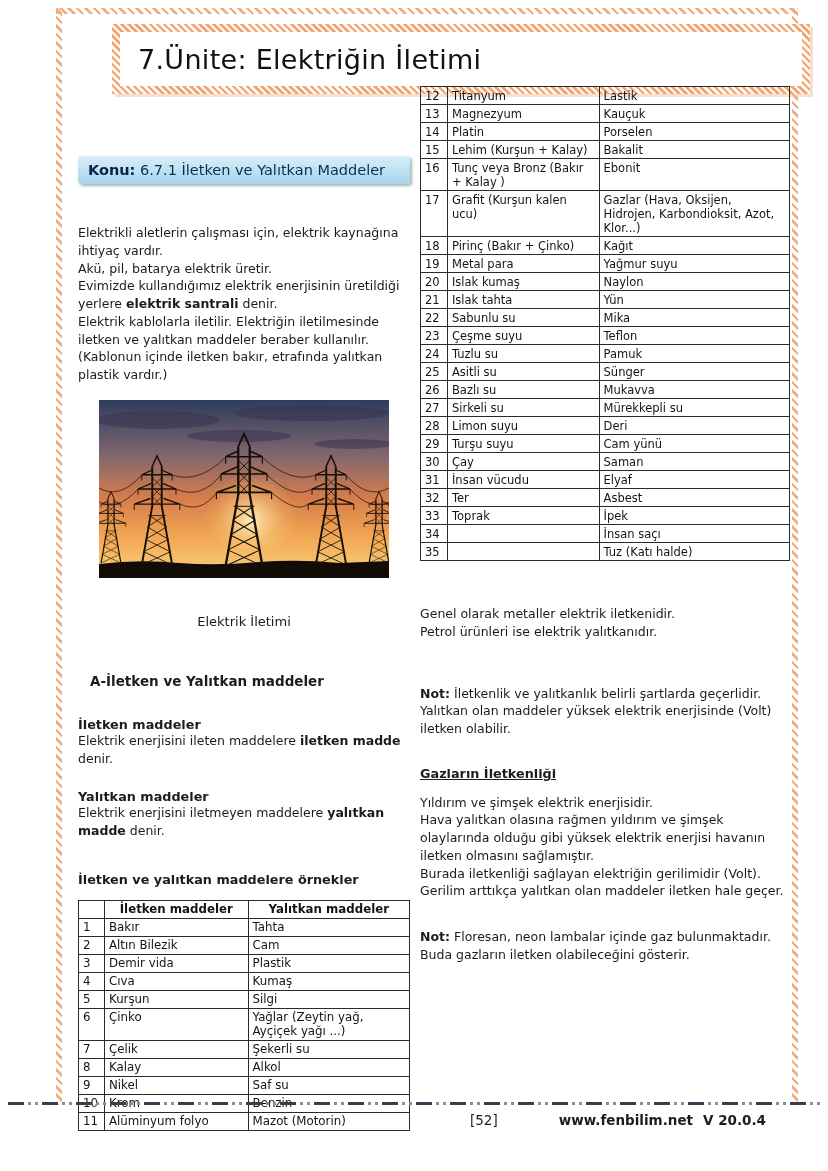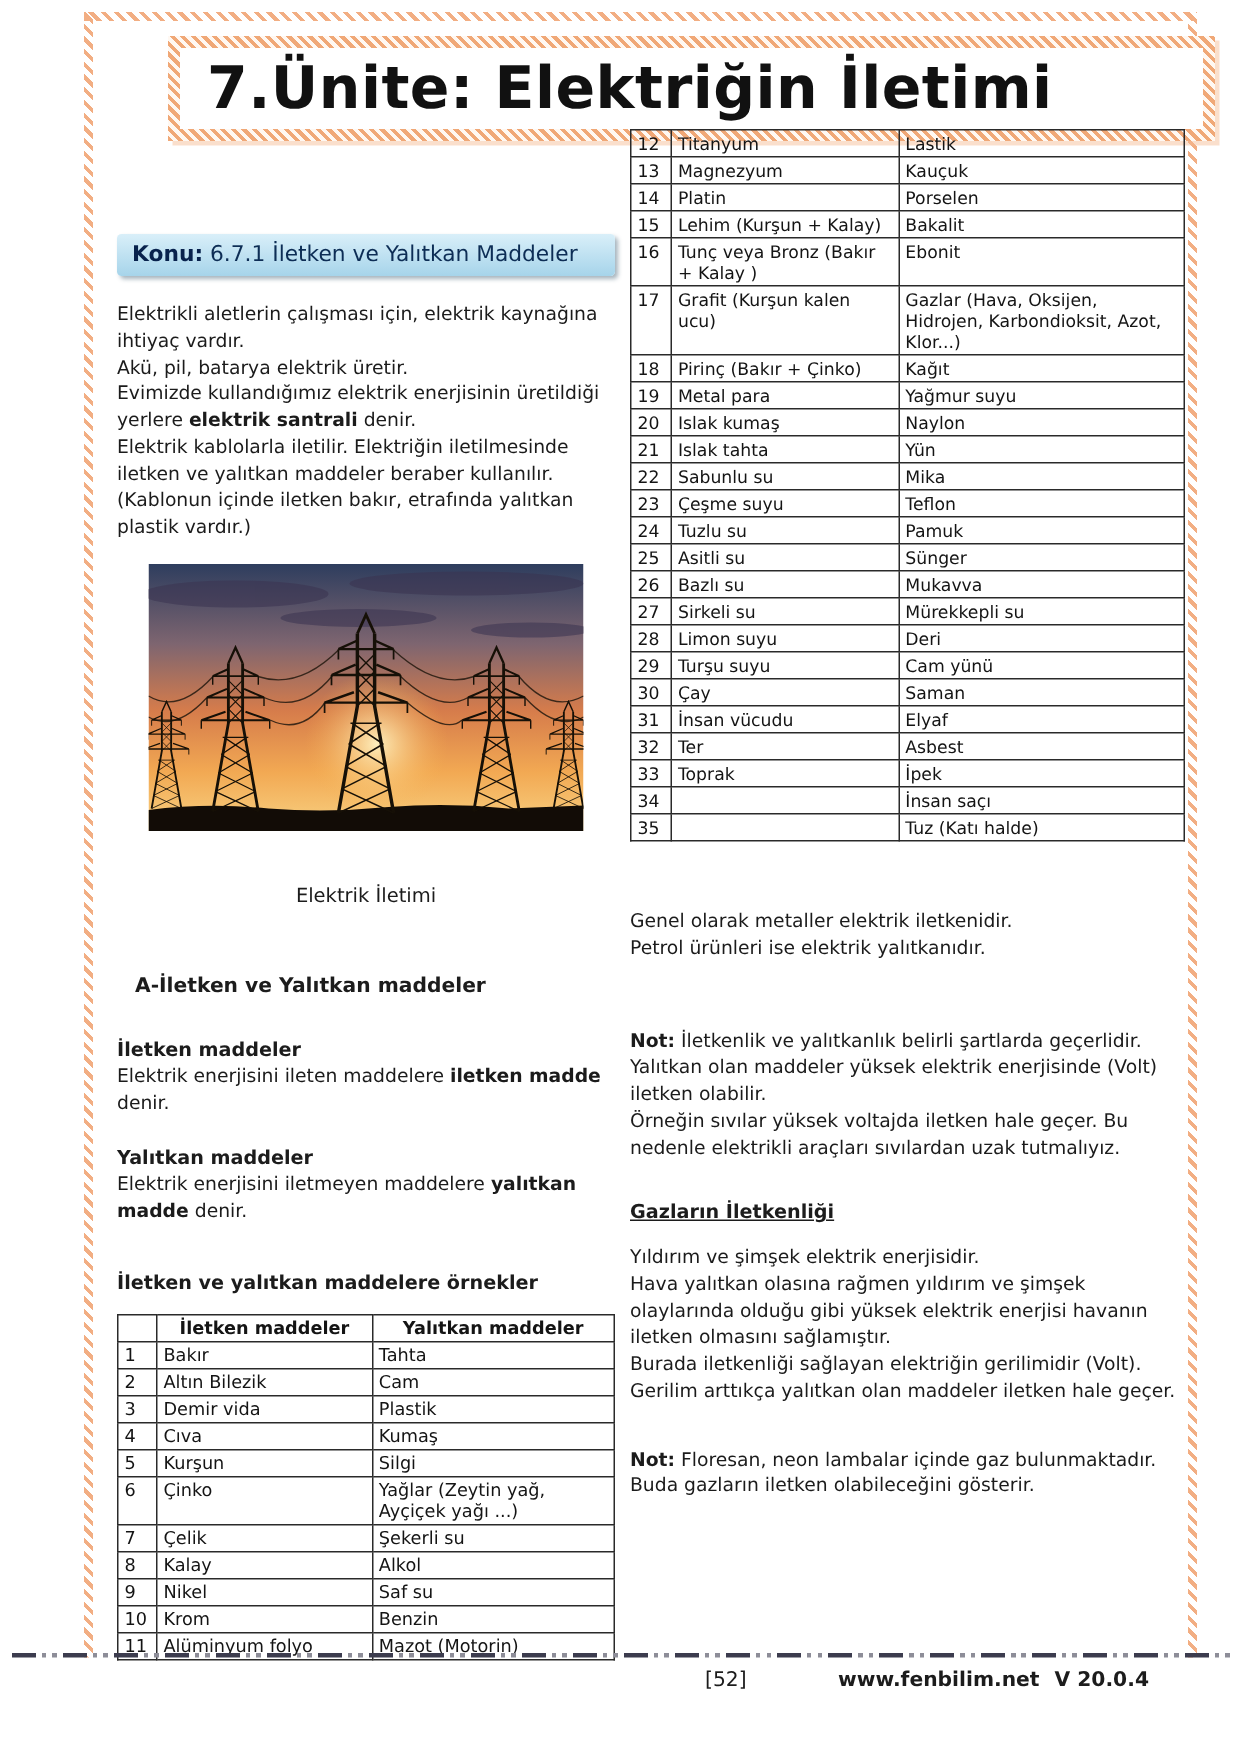--- a/index.html
+++ b/index.html
@@ -13,35 +13,35 @@
   .frame-left{position:absolute;top:8px;left:56px;width:6px;bottom:66px;}
   .frame-right{position:absolute;top:8px;right:30px;width:6px;bottom:66px;}
 
   .title-box{
     position:absolute;top:24px;left:112px;width:664px;height:54px;
     display:flex;align-items:center;padding-left:18px;background:#fff;
     border:8px solid #f5b98f;
     border-image:repeating-linear-gradient(45deg,#f0a877 0 2.5px,#fff8f2 2.5px 5px) 8;
     box-shadow:3px 3px 0 rgba(244,185,143,.45);
   }
-  .title-box h1{margin:0;font-size:39px;font-weight:bold;letter-spacing:.3px;color:#111;}
+  .title-box h1{margin:0;font-size:27px;font-weight:normal;letter-spacing:.3px;color:#111;}
 
   .col-left{position:absolute;top:128px;left:78px;width:332px;}
   .col-right{position:absolute;top:86px;left:420px;width:370px;}
 
   .konu-box{
     background:linear-gradient(180deg,#d9eff9 0%,#a6d4ea 100%);
     border-radius:3px;padding:6px 10px;font-size:14.5px;color:#0d2d55;
     box-shadow:2px 2px 3px rgba(60,90,110,.45);
     margin-top:28px;
   }
   .konu-box b{color:#08224d;}
 
   .body-text{font-size:12.5px;line-height:1.42;margin:0;color:#1b1b1b;}
-  .intro{margin-top:16px;}
+  .intro{margin-top:40px;}
   .subhead{font-size:12.8px;font-weight:bold;margin:0;}
   .sect-title{font-size:13.5px;font-weight:bold;margin:12px;}
 
   figure{margin:16px 0 0 0;text-align:center;}
   .caption{text-align:center;font-size:13px;margin-top:32px;}
 
   table{border-collapse:collapse;font-size:11.8px;color:#141414;padding-left:17px;}
   th,td{border:1px solid #2a2a2a;padding:1.5px 4px;vertical-align:top;text-align:left;}
   th{font-weight:bold;text-align:center;}
   #left-table{width:332px;margin-top:12px;}
@@ -355,21 +355,20 @@
         </tr>
       </tbody>
   </table>
 
   <p class="body-text gap-l">Genel olarak metaller elektrik iletkenidir.</p>
   <p class="body-text">Petrol ürünleri ise elektrik yalıtkanıdır.</p>
 
   <div class="gap-l">
     <p class="body-text"><b>Not:</b><span> İletkenlik ve yalıtkanlık belirli şartlarda geçerlidir.</span></p>
     <p class="body-text">Yalıtkan olan maddeler yüksek elektrik enerjisinde (Volt)  iletken olabilir.</p>
-    <p class="body-text">Örneğin sıvılar yüksek voltajda iletken hale geçer. Bu nedenle elektrikli araçları sıvılardan uzak tutmalıyız.</p>
   </div>
 
   <p class="gases-head gap-m">Gazların İletkenliği</p>
   <p class="body-text">Yıldırım ve şimşek elektrik enerjisidir.</p>
   <p class="body-text">Hava yalıtkan olasına rağmen yıldırım ve şimşek olaylarında olduğu gibi yüksek elektrik enerjisi havanın iletken olmasını sağlamıştır.</p>
   <p class="body-text">Burada iletkenliği sağlayan elektriğin gerilimidir (Volt).</p>
   <p class="body-text">Gerilim arttıkça yalıtkan olan maddeler iletken hale geçer.</p>
 
   <div class="gap-m">
     <p class="body-text"><b>Not:</b><span> Floresan, neon lambalar içinde gaz bulunmaktadır.</span></p>

